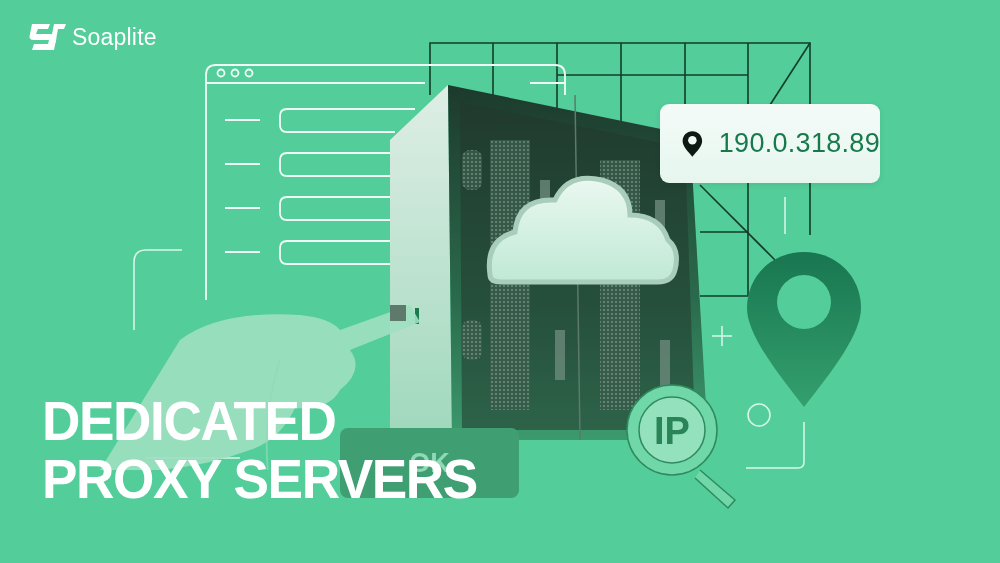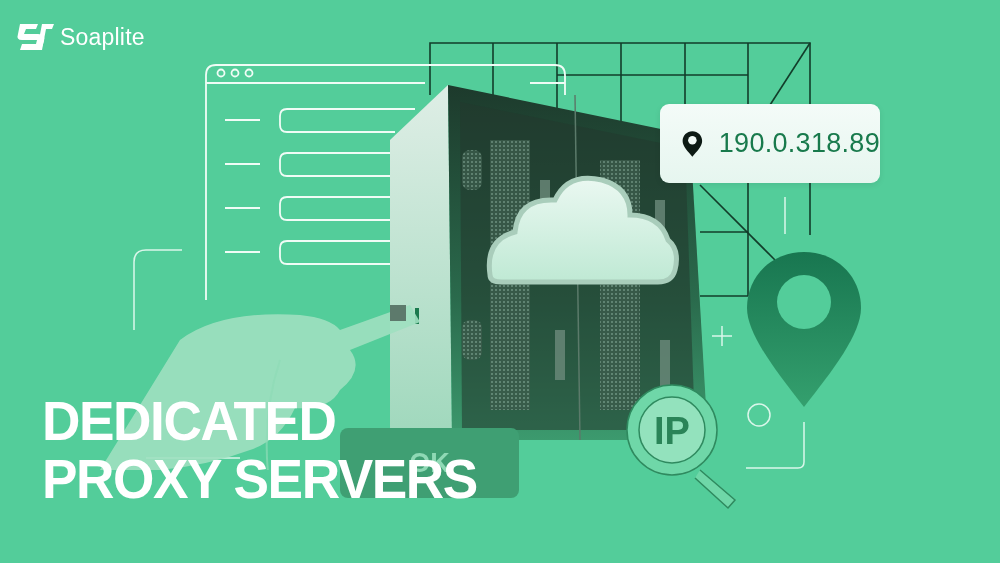--- a/index.html
+++ b/index.html
@@ -3,21 +3,21 @@
   <meta charset="utf-8">
   <style>
     html, body { margin: 0; padding: 0; }
     body {
       width: 1000px; height: 563px; overflow: hidden;
       background: #53cd9a;
       font-family: "Liberation Sans", sans-serif;
       position: relative;
     }
     .abs { position: absolute; }
-    .logo { left: 16px; top: 22px; display: flex; align-items: center; gap: 4px; }
+    .logo { left: 28px; top: 22px; display: flex; align-items: center; gap: 4px; }
     .logo-text { color: #fff; font-size: 23px; font-weight: 400; letter-spacing: 0.2px; }
     .ip-card {
       left: 660px; top: 104px; width: 220px; height: 79px;
       background: linear-gradient(180deg, #f4fbf8, #e6f6ef);
       border-radius: 9px; display: flex; align-items: center;
       box-shadow: 0 2px 6px rgba(0,0,0,0.08);
     }
     .ip-text { color: #187a4c; font-size: 27px; margin-left: 16px; letter-spacing: 0.3px; }
     .headline {
       left: 42px; top: 392px; color: #fff; font-weight: 700;

